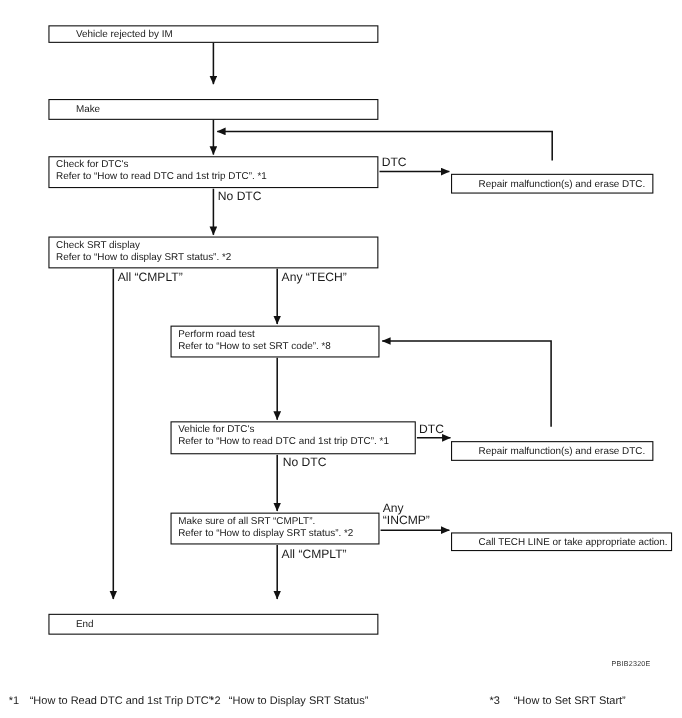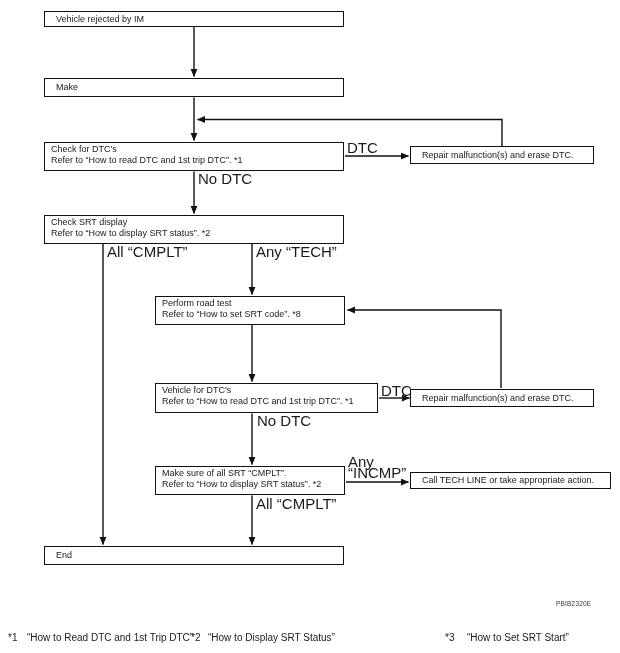--- a/index.html
+++ b/index.html
@@ -8,24 +8,24 @@
     font-family:"Liberation Sans", sans-serif; color:#000;
     overflow:hidden;
   }
   svg.connectors { position:absolute; left:0; top:0; width:620px; height:653px; }
   svg.connectors path { stroke:#111; stroke-width:1.4; fill:none; }
   .node {
     position:absolute; box-sizing:border-box; background:#fff;
     border:1.7px solid #111; font-size:9px; line-height:11px;
     white-space:nowrap; color:#1a1a1a;
   }
-  .node.single { display:flex; align-items:center; padding-left:11px; }
+  .node.single { display:flex; align-items:center; padding-left:24px;margin-top:12px; }
   .node.multi  { padding:1px 0 0 6px; }
   .edge-label {
-    position:absolute; font-size:15px; line-height:10.5px;
+    position:absolute; font-size:11px; line-height:10.5px;
     white-space:nowrap; color:#1a1a1a;
   }
   .footnotes { position:absolute; left:0; top:632px; width:620px; height:14px; font-size:10px; color:#1a1a1a; }
   .footnotes span { position:absolute; top:0; white-space:nowrap; }
   .figure-code { position:absolute; left:556px; top:600px; font-size:6.5px; color:#333; letter-spacing:0.2px; }
 </style>
 </head>
 <body>
 
 <div class="stage">

